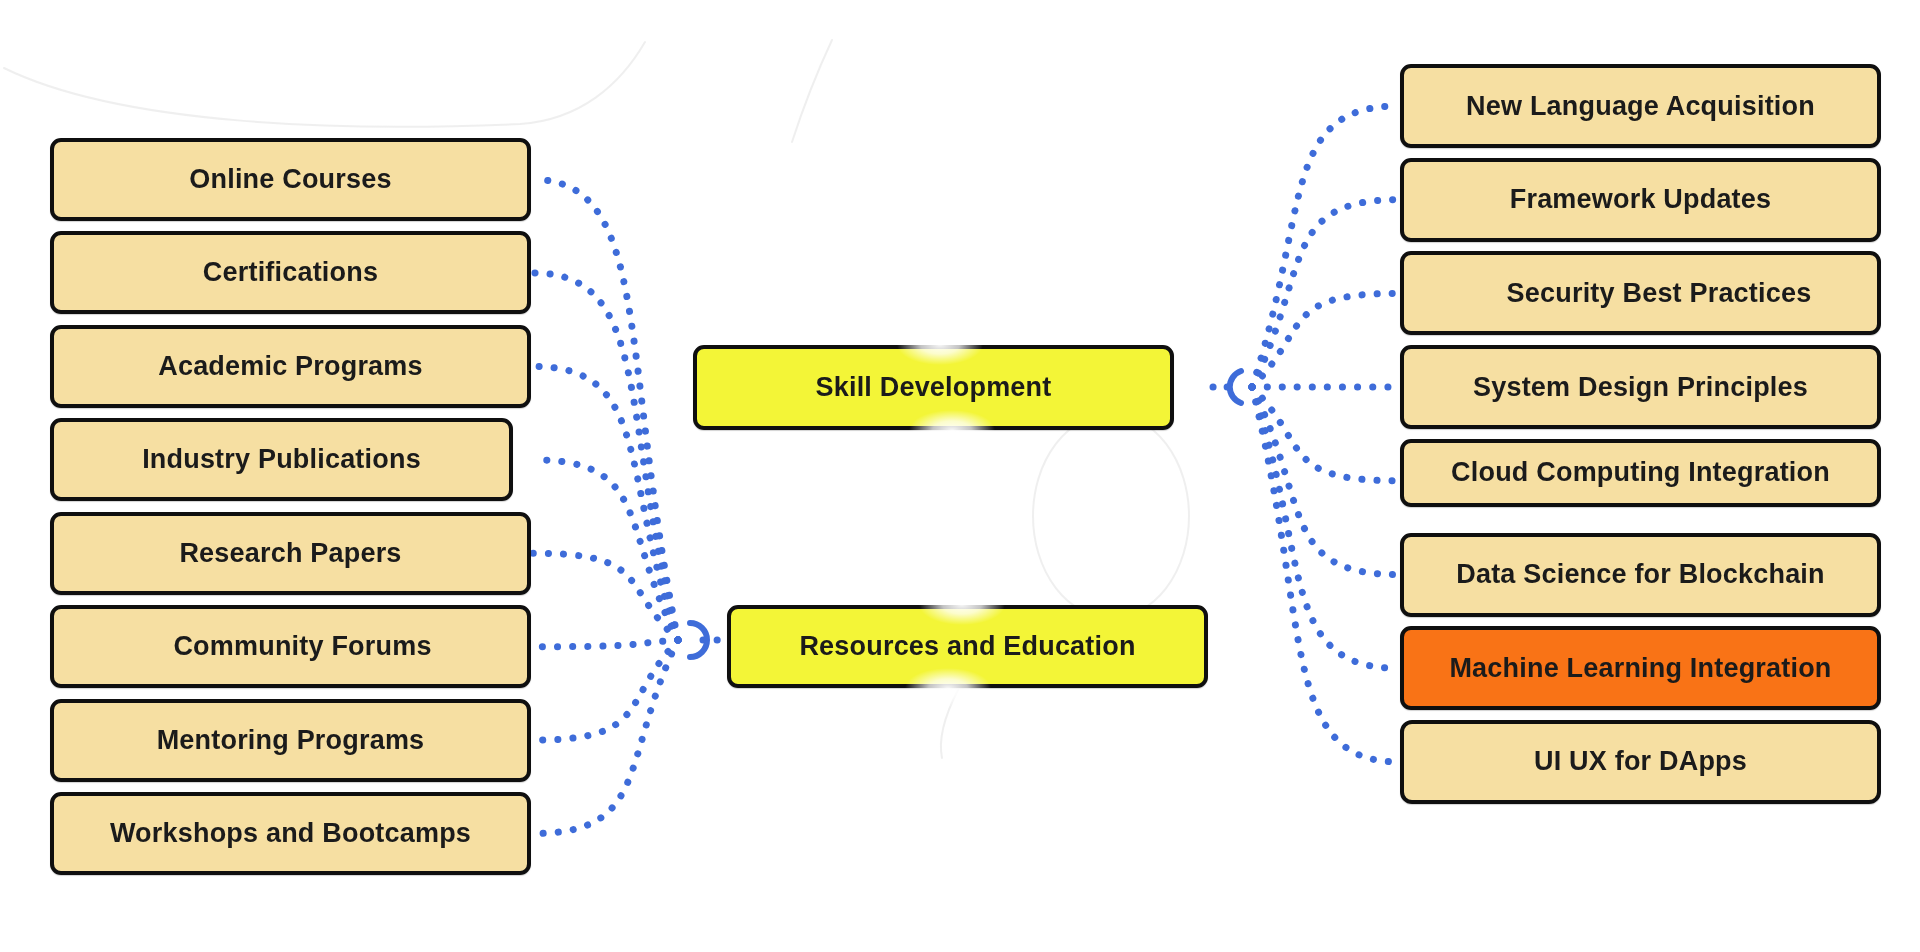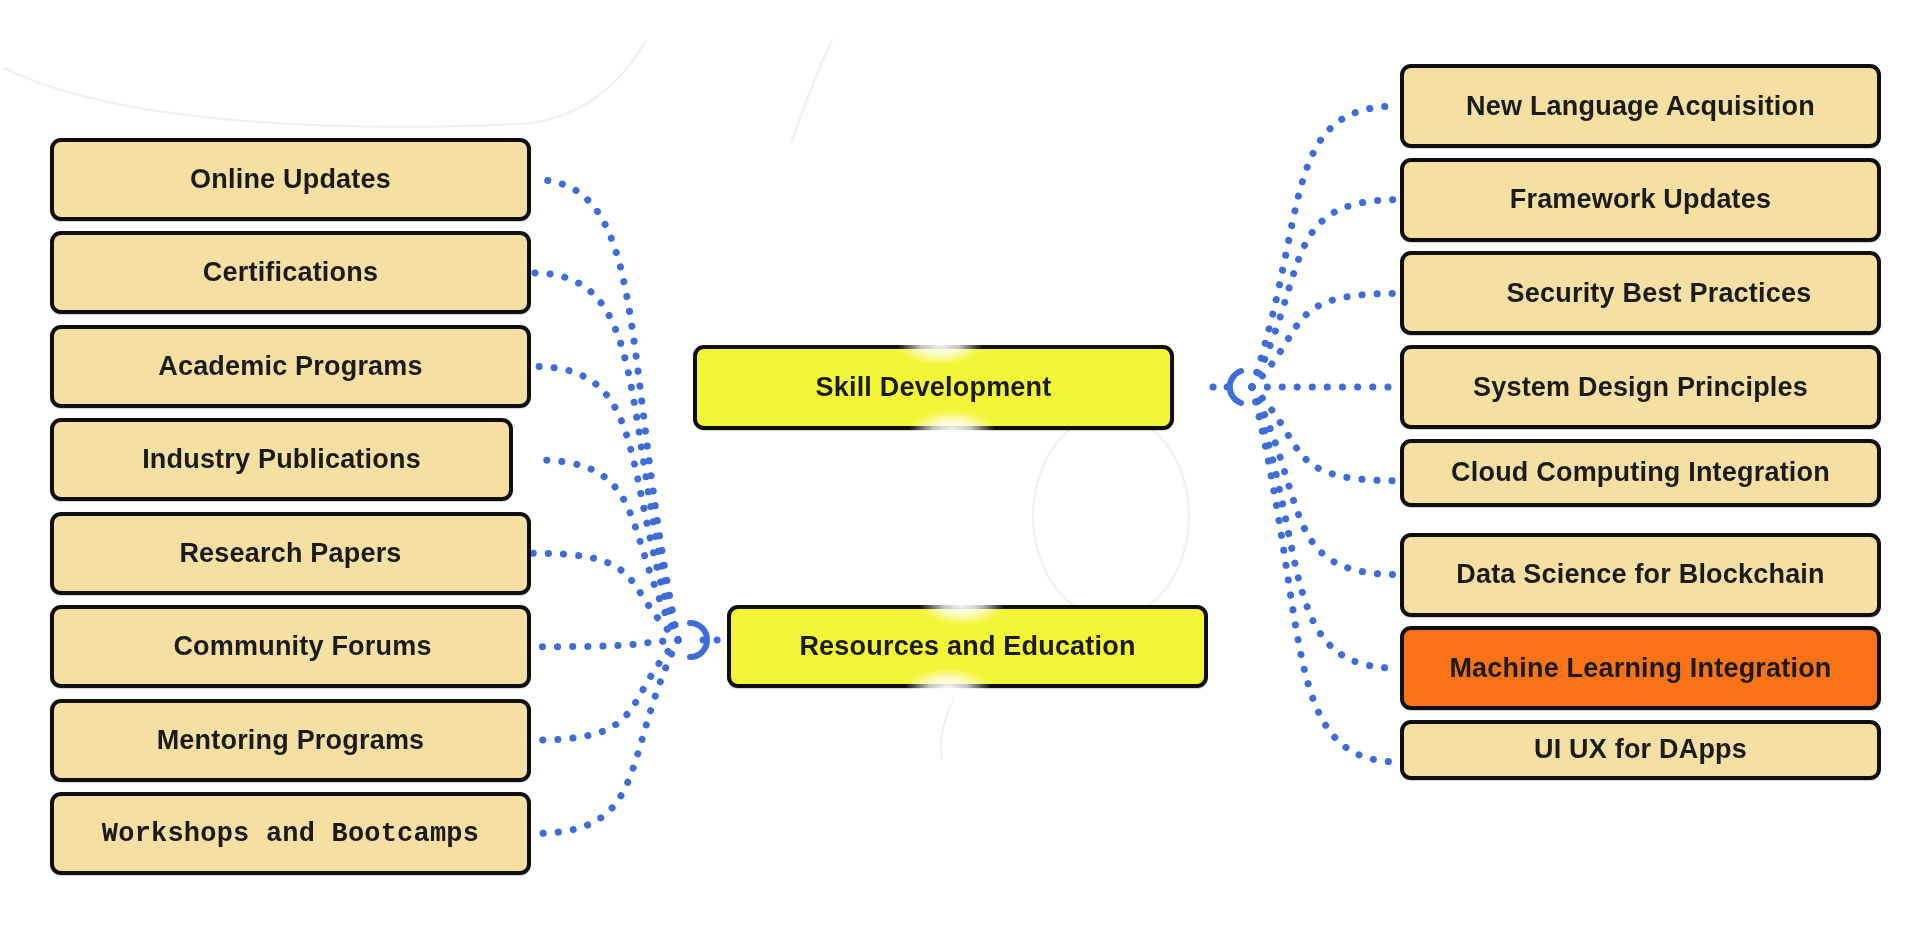--- a/index.html
+++ b/index.html
@@ -75,41 +75,41 @@
   </div>
   <div class="node center" id="center-node-1" style="left: 727px; top: 605px; width: 481px; height: 83px; background: rgb(243, 245, 55);">
     <span>Resources and Education</span>
   </div>
 
   <div class="glow" style="left:940px;top:345px;"></div>
   <div class="glow" style="left:952px;top:430px;"></div>
   <div class="glow" style="left:962px;top:605px;"></div>
   <div class="glow" style="left:948px;top:688px;"></div>
 <div class="node leaf" style="left: 50px; top: 138px; width: 481px; height: 83px; background: rgb(246, 223, 162);">
-      <span>Online Updates</span>
+      <span>Online Courses</span>
     </div>
     <div class="node leaf" style="left: 50px; top: 231.43px; width: 481px; height: 83px; background: rgb(246, 223, 162);">
       <span>Certifications</span>
     </div>
     <div class="node leaf" style="left: 50px; top: 324.86px; width: 481px; height: 83px; background: rgb(246, 223, 162);">
       <span>Academic Programs</span>
     </div>
     <div class="node leaf" style="left: 50px; top: 418.29px; width: 463px; height: 83px; background: rgb(246, 223, 162);">
       <span>Industry Publications</span>
     </div>
     <div class="node leaf" style="left: 50px; top: 511.72px; width: 481px; height: 83px; background: rgb(246, 223, 162);">
       <span>Research Papers</span>
     </div>
     <div class="node leaf" style="left: 50px; top: 605.15px; width: 481px; height: 83px; background: rgb(246, 223, 162); padding-left: 24px;">
       <span>Community Forums</span>
     </div>
     <div class="node leaf" style="left: 50px; top: 698.58px; width: 481px; height: 83px; background: rgb(246, 223, 162);">
       <span>Mentoring Programs</span>
     </div>
-    <div class="node leaf" style="left: 50px; top: 792.01px; width: 481px; height: 83px; background: rgb(246, 223, 162); font-family: Liberation Mono, monospace;">
+    <div class="node leaf" style="left: 50px; top: 792.01px; width: 481px; height: 83px; background: rgb(246, 223, 162);">
       <span>Workshops and Bootcamps</span>
     </div>
     <div class="node leaf" style="left: 1400px; top: 64px; width: 481px; height: 84px; background: rgb(246, 223, 162);">
       <span>New Language Acquisition</span>
     </div>
     <div class="node leaf" style="left: 1400px; top: 157.7px; width: 481px; height: 84px; background: rgb(246, 223, 162);">
       <span>Framework Updates</span>
     </div>
     <div class="node leaf" style="left: 1400px; top: 251.4px; width: 481px; height: 84px; background: rgb(246, 223, 162); padding-left: 37px;">
       <span>Security Best Practices</span>
@@ -119,16 +119,16 @@
     </div>
     <div class="node leaf" style="left: 1400px; top: 438.8px; width: 481px; height: 68px; background: rgb(246, 223, 162);">
       <span>Cloud Computing Integration</span>
     </div>
     <div class="node leaf" style="left: 1400px; top: 532.5px; width: 481px; height: 84px; background: rgb(246, 223, 162);">
       <span>Data Science for Blockchain</span>
     </div>
     <div class="node leaf" style="left: 1400px; top: 626.2px; width: 481px; height: 84px; background: #f97316;">
       <span>Machine Learning Integration</span>
     </div>
-    <div class="node leaf" style="left: 1400px; top: 719.9px; width: 481px; height: 60px; background: rgb(246, 223, 162);">
+    <div class="node leaf" style="left: 1400px; top: 719.9px; width: 481px; height: 84px; background: rgb(246, 223, 162); border-radius: 12px;">
       <span>UI UX for DApps</span>
     </div>
   </div>
 
 </body></html>

